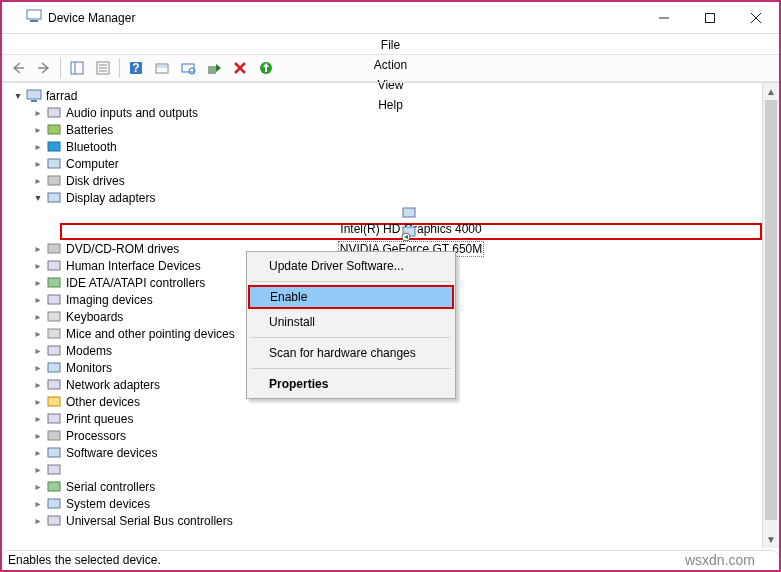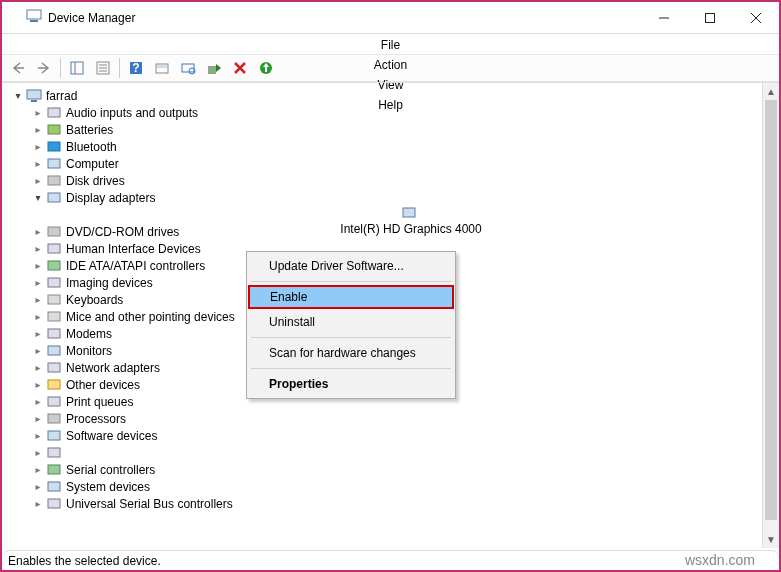--- a/index.html
+++ b/index.html
@@ -13,21 +13,21 @@
   .menubar span { padding: 2px 8px; }
   .toolbar { height: 28px; display: flex; align-items: center; padding: 2px 4px; border-top: 1px solid #e5e5e5; border-bottom: 1px solid #e5e5e5; gap: 2px; background: #fcfcfc; }
   .tbtn { width: 24px; height: 24px; display: flex; align-items: center; justify-content: center; border: 1px solid transparent; }
   .tbtn svg { width: 16px; height: 16px; }
   .sep { width: 1px; height: 20px; background: #ccc; margin: 0 2px; }
   .content { position: absolute; top: 80px; bottom: 22px; left: 0; right: 0; overflow: hidden; border-top: 1px solid #ddd; }
   .scroll-area { position: absolute; top: 0; bottom: 0; left: 0; right: 17px; overflow: hidden; padding-top: 4px;}
   .scrollbar { position: absolute; top: 0; bottom: 0; right: 0; width: 17px; background: #f1f1f1; border-left: 1px solid #ddd;}
   .sb-btn { height: 17px; display:flex; align-items:center; justify-content:center; color:#666; font-size:10px; background:#f1f1f1;}
   .sb-thumb { position: absolute; left: 2px; right: 2px; top: 17px; height: 420px; background: #cdcdcd; }
-  .statusbar { position: absolute; bottom: 0; left: 0; right: 0; height: 20px; border-top: 1px solid #ddd; padding: 2px 6px; display:flex; align-items:center; background:#fff;border-radius:8px;}
+  .statusbar { position: absolute; bottom: 0; left: 0; right: 0; height: 20px; border-top: 1px solid #ddd; padding: 2px 6px; display:flex; align-items:flex-start; background:#fff;border-radius:8px;}
   .watermark { position:absolute; right:24px; bottom:2px; color:#888; font-size:14px;}
   
   .node { display: flex; align-items: center; height: 17px; padding-left: 0; white-space: nowrap; }
   .lvl0 { margin-left: 10px; }
   .lvl1 { margin-left: 30px; }
   .lvl2 { margin-left: 58px; flex-direction: column; }
   .twisty { width: 12px; height: 12px; margin-right: 2px; display:inline-flex; align-items:center; justify-content:center; color:#777; font-size:10px;}
   .twisty.open { color:#444; }
   .twisty.none { visibility: hidden; }
   .devicon { width: 16px; height: 16px; margin-right: 4px; display:inline-flex;}
@@ -212,20 +212,31 @@
       </div>
       <div class="node lvl2">
         <span class="twisty none"></span>
         <span class="devicon">
           <svg width="16" height="16">
             <rect x="2" y="2" width="12" height="9" fill="#cde" stroke="#5a7aa8"></rect>
           </svg>
         </span>
         <span class="lbl">Intel(R) HD Graphics 4000</span>
       </div>
+      <div class="node lvl2 selected">
+        <span class="twisty none"></span>
+        <span class="devicon">
+          <svg width="16" height="16">
+            <rect x="2" y="2" width="12" height="9" fill="#cde" stroke="#5a7aa8"></rect>
+            <circle cx="5" cy="12" r="4" fill="#fff" stroke="#666"></circle>
+            <polygon points="3,12 7,10 7,14" fill="#2a7a2a"></polygon>
+          </svg>
+        </span>
+        <span class="lbl">NVIDIA GeForce GT 650M</span>
+      </div>
       <div class="node lvl1">
         <span class="twisty">▸</span>
         <span class="devicon">
           <svg width="16" height="16">
             <rect x="2" y="3" width="12" height="9" fill="#ccc" stroke="#888"></rect>
           </svg>
         </span>
         <span class="lbl">DVD/CD-ROM drives</span>
       </div>
       <div class="node lvl1">

